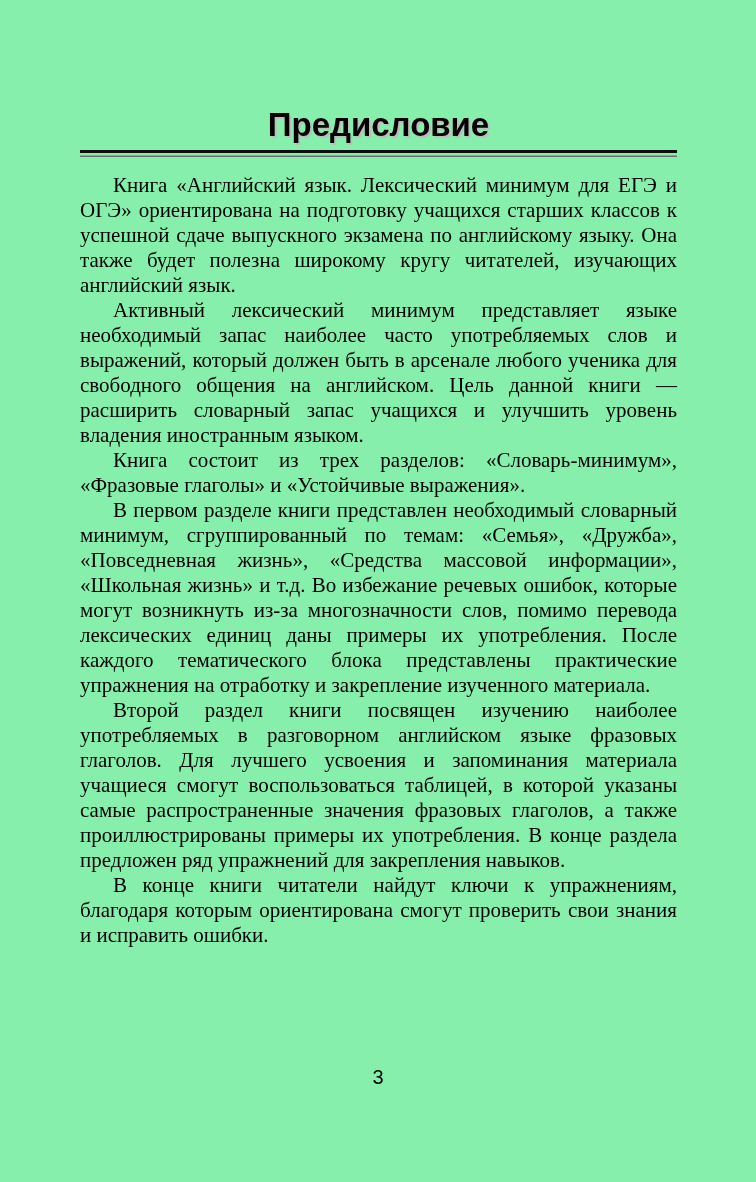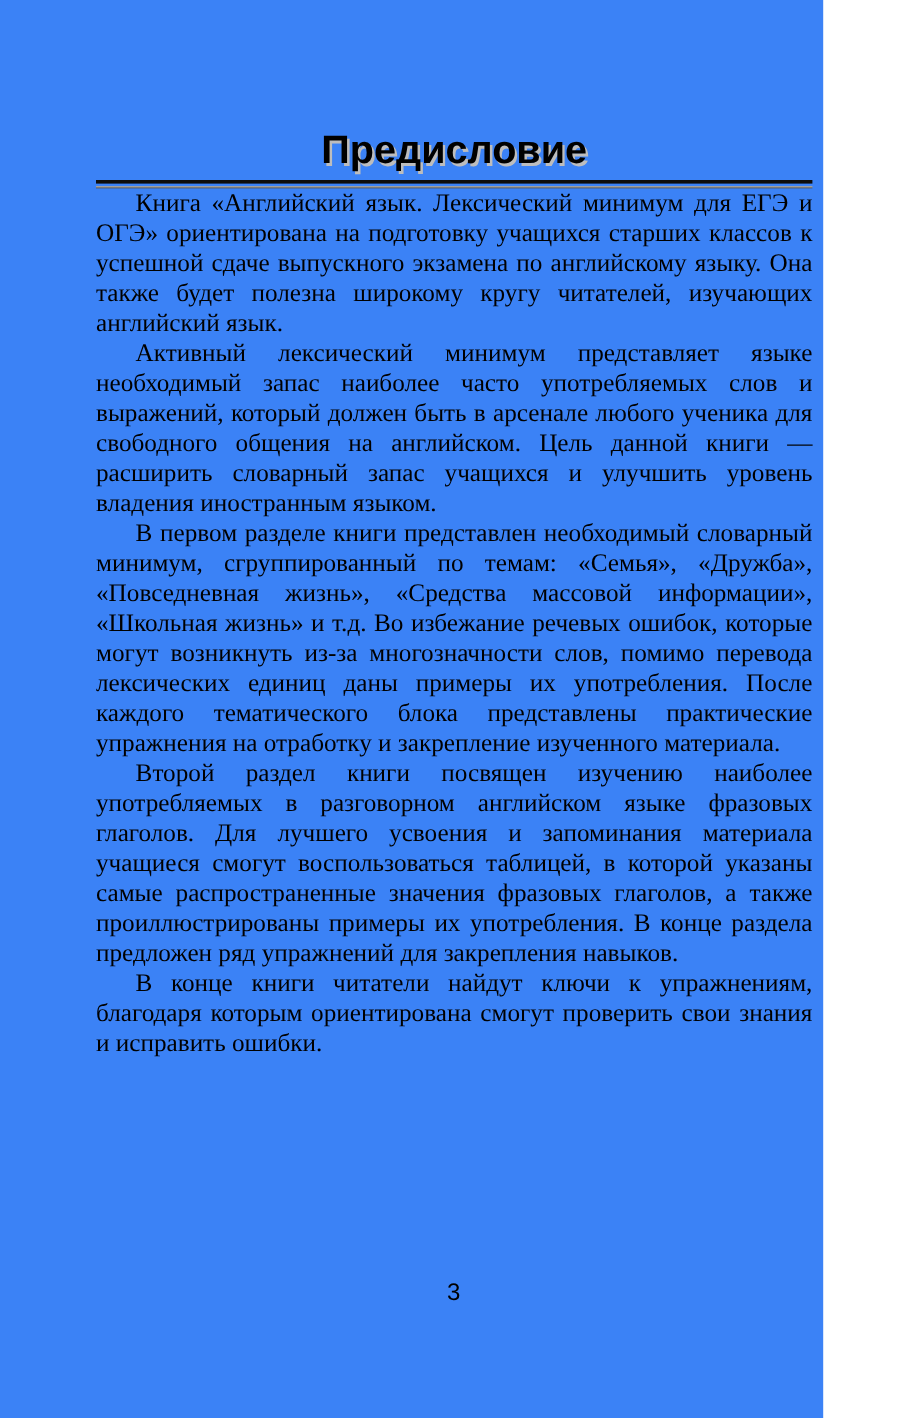--- a/index.html
+++ b/index.html
@@ -2,23 +2,23 @@
 <html lang="ru"><head>
 <meta charset="utf-8">
 <style>
   html, body {
     margin: 0;
     padding: 0;
     background: #ffffff;
   }
   .page {
     position: relative;
-    width: 686px;
+    width: 756px;
     height: 1182px;
-    background: #3b82f6;
+    background: #86efac;
     overflow: hidden;
     font-family: "Liberation Serif", serif;
     color: #000000;
   }
   .content {
     position: absolute;
     left: 80px;
     top: 104px;
     width: 597px;
   }
@@ -42,21 +42,21 @@
   }
   .rule-gap {
     height: 2px;
     background: transparent;
   }
   .rule-bottom {
     height: 2px;
     background: linear-gradient(#b3b3b3, #555555);
   }
   .bodytext {
-    margin-top: 0;
+    margin-top: 16px;
     font-family: Liberation Serif, serif;
   }
   .bodytext p {
     margin: 0;
     font-size: 21px;
     line-height: 25px;
     text-align: justify;
     text-indent: 33px;
     color: #000000;
   }
@@ -81,20 +81,21 @@
 
     <div class="rule">
       <div class="rule-top"></div>
       <div class="rule-gap"></div>
       <div class="rule-bottom"></div>
     </div>
 
     <div class="bodytext">
       <p>Книга «Английский язык. Лексический минимум для ЕГЭ и ОГЭ» ориентирована на подготовку учащихся старших классов к успешной сдаче выпускного экзамена по английскому языку. Она также будет полезна широкому кругу читателей, изучающих английский язык.</p>
       <p>Активный лексический минимум представляет языке необходимый запас наиболее часто употребляемых слов и выражений, который должен быть в арсенале любого ученика для свободного общения на английском. Цель данной книги — расширить словарный запас учащихся и улучшить уровень владения иностранным языком.</p>
+      <p>Книга состоит из трех разделов: «Словарь-минимум», «Фразовые глаголы» и «Устойчивые выражения».</p>
       <p>В первом разделе книги представлен необходимый словарный минимум, сгруппированный по темам: «Семья», «Дружба», «Повседневная жизнь», «Средства массовой информации», «Школьная жизнь» и т.д. Во избежание речевых ошибок, которые могут возникнуть из-за многозначности слов, помимо перевода лексических единиц даны примеры их употребления. После каждого тематического блока представлены практические упражнения на отработку и закрепление изученного материала.</p>
       <p>Второй раздел книги посвящен изучению наиболее употребляемых в разговорном английском языке фразовых глаголов. Для лучшего усвоения и запоминания материала учащиеся смогут воспользоваться таблицей, в которой указаны самые распространенные значения фразовых глаголов, а также проиллюстрированы примеры их употребления. В конце раздела предложен ряд упражнений для закрепления навыков.</p>
       <p>В конце книги читатели найдут ключи к упражнениям, благодаря которым ориентирована смогут проверить свои знания и исправить ошибки.</p>
     </div>
 
   </div>
 
   <div class="page-number">3</div>
 </div>
 

